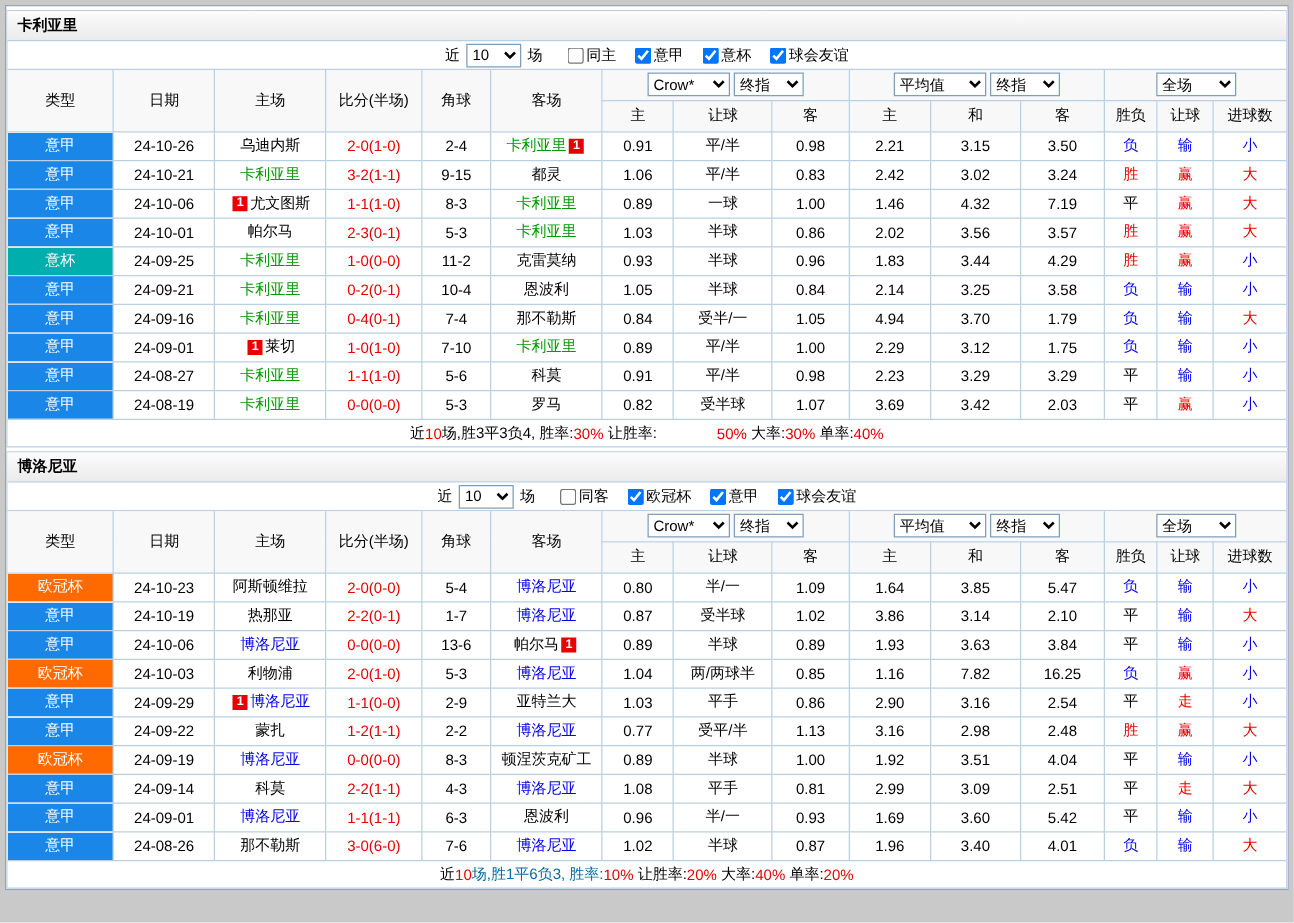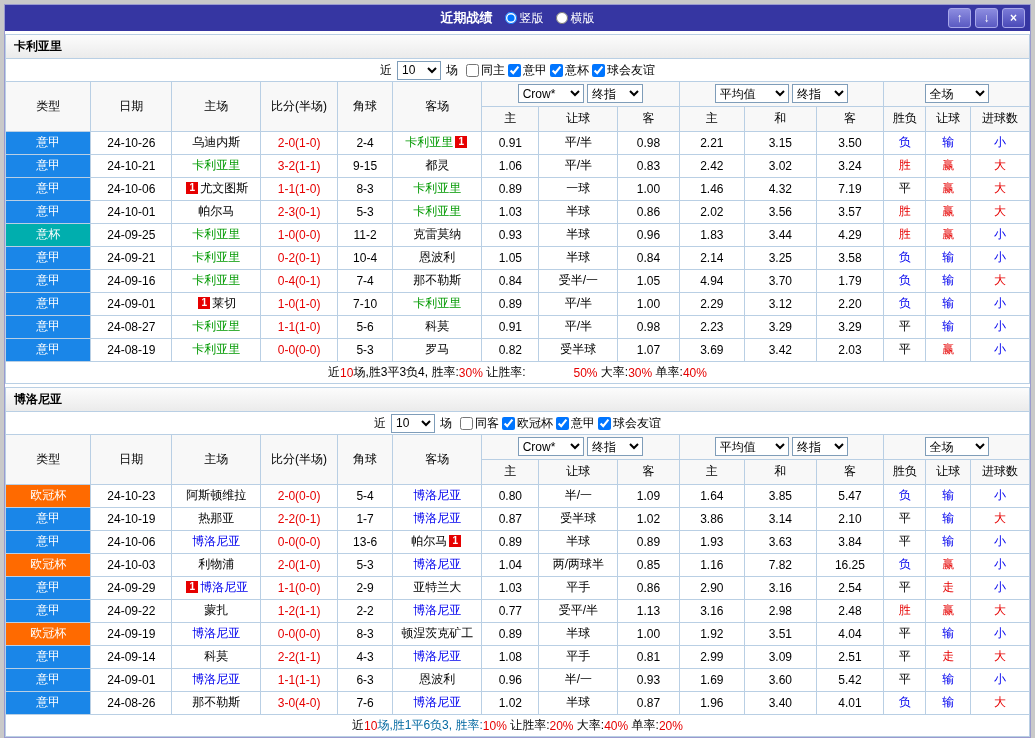--- a/index.html
+++ b/index.html
@@ -28,21 +28,21 @@
   .tb-btn.close { background: linear-gradient(#7b7bd8, #4a4ab8); }
 
   
   .section { margin-top: 3px; border: 1px solid #b9cfe4; background: #fff; }
   .team-header {
     height: 24px; line-height: 23px; padding-left: 8px; font-weight: bold;
     background: linear-gradient(#fcfcfc, #ebebeb); border-bottom: 1px solid #b9cfe4;
   }
   .filter-row { height: 23px; display: flex; align-items: center; justify-content: center; gap: 5px; border-bottom: 1px solid #b9cfe4; }
   .cb-group { display: inline-flex; align-items: center; }
-  .cb { display: inline-flex; align-items: center; margin-left: 3px; cursor: pointer; }
+  .cb { display: inline-flex; align-items: center; margin-left: 15px; cursor: pointer; }
   .cb input { width: 13px; height: 13px; margin: 0 2px 0 0; }
 
   select { font-family: inherit; font-size: 12px; height: 19px; border: 1px solid #7f9db9; background: #fff; }
   .sel-count { width: 44px; }
   .sel-book { width: 66px; }
   .sel-term { width: 56px; }
   .sel-avg  { width: 74px; }
   .sel-scope{ width: 64px; }
 
   table { width: 100%; border-collapse: collapse; table-layout: fixed; border-style: hidden; }
@@ -56,38 +56,20 @@
   .score-cell { color: #e60000; }
   .badge { display: inline-block; min-width: 12px; height: 12px; line-height: 12px; background: #e60000; color: #fff; font-size: 10px; font-weight: bold; margin: 0 2px; vertical-align: 1px; }
   .summary { height: 22px; display: flex; align-items: center; justify-content: center; border-top: 1px solid #b9cfe4; }
   .summary span { white-space: pre; }
 </style>
 </head>
 <body>
 
 <div class="app">
 
-  <div class="titlebar">
-    <div class="tb-center">
-      <span class="tb-title">近期战绩</span>
-      <label class="tb-radio">
-        <input type="radio" name="layout" checked="" style="">
-        <span>竖版</span>
-      </label>
-      <label class="tb-radio">
-        <input type="radio" name="layout" style="">
-        <span>横版</span>
-      </label>
-    </div>
-    <div class="tb-buttons">
-      <button class="tb-btn">↑</button>
-      <button class="tb-btn">↓</button>
-      <button class="tb-btn close">×</button>
-    </div>
-  </div>
 
   <div class="section">
     <div class="team-header">卡利亚里</div>
     <div class="filter-row">
       <span>近</span>
       <select class="sel-count"><option>10</option></select>
       <span>场</span>
       <span class="cb-group">
           <label class="cb">
             <input type="checkbox" style="">
@@ -282,21 +264,21 @@
             <td>24-09-01</td>
             <td><span class="badge">1</span><span>莱切</span></td>
             <td class="score-cell">1-0(1-0)</td>
             <td>7-10</td>
             <td><span style="color: rgb(0, 153, 0);">卡利亚里</span></td>
             <td>0.89</td>
             <td>平/半</td>
             <td>1.00</td>
             <td>2.29</td>
             <td>3.12</td>
-            <td>2.20</td>
+            <td>1.75</td>
             <td style="color: rgb(0, 0, 238);">负</td>
             <td style="color: rgb(0, 0, 238);">输</td>
             <td style="color: rgb(0, 0, 238);">小</td>
           </tr>
           <tr>
             <td class="type-cell" style="background: rgb(26, 134, 232);">意甲</td>
             <td>24-08-27</td>
             <td><span style="color: rgb(0, 153, 0);">卡利亚里</span></td>
             <td class="score-cell">1-1(1-0)</td>
             <td>5-6</td>
@@ -570,21 +552,21 @@
             <td>3.60</td>
             <td>5.42</td>
             <td style="color: rgb(0, 0, 0);">平</td>
             <td style="color: rgb(0, 0, 238);">输</td>
             <td style="color: rgb(0, 0, 238);">小</td>
           </tr>
           <tr>
             <td class="type-cell" style="background: rgb(26, 134, 232);">意甲</td>
             <td>24-08-26</td>
             <td><span>那不勒斯</span></td>
-            <td class="score-cell">3-0(4-0)</td>
+            <td class="score-cell">3-0(6-0)</td>
             <td>7-6</td>
             <td><span style="color: rgb(0, 0, 238);">博洛尼亚</span></td>
             <td>1.02</td>
             <td>半球</td>
             <td>0.87</td>
             <td>1.96</td>
             <td>3.40</td>
             <td>4.01</td>
             <td style="color: rgb(0, 0, 238);">负</td>
             <td style="color: rgb(0, 0, 238);">输</td>

